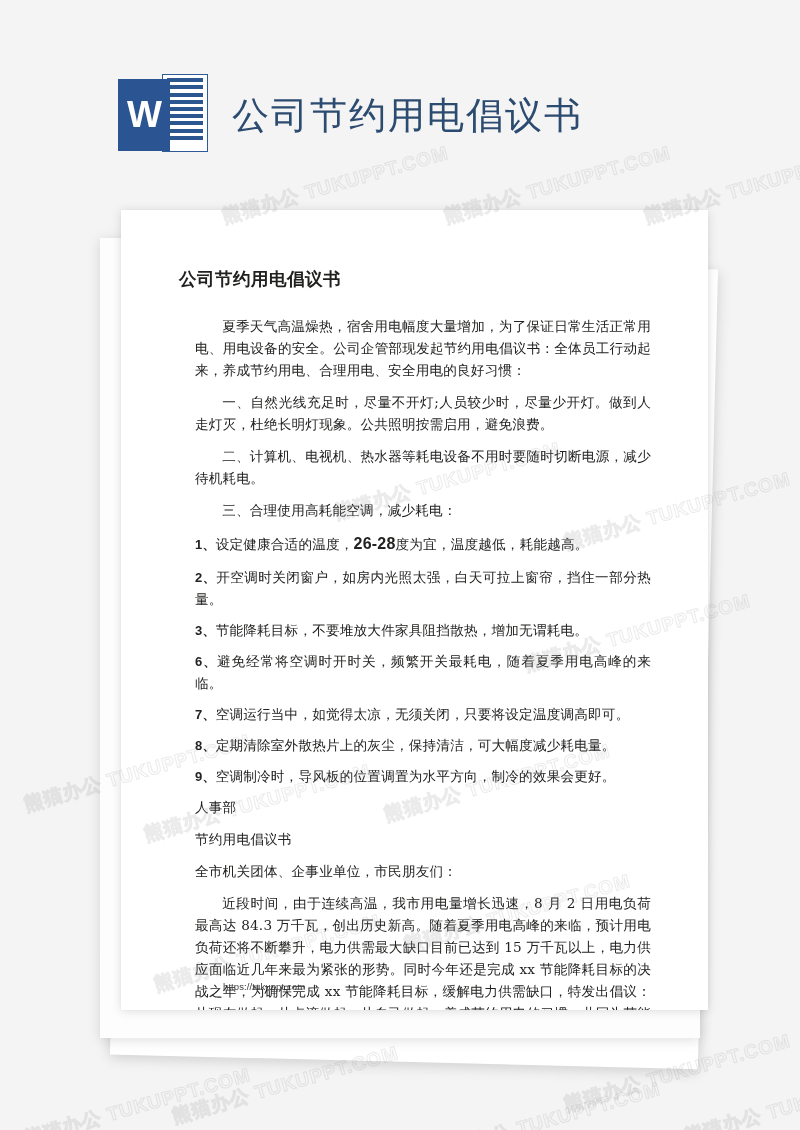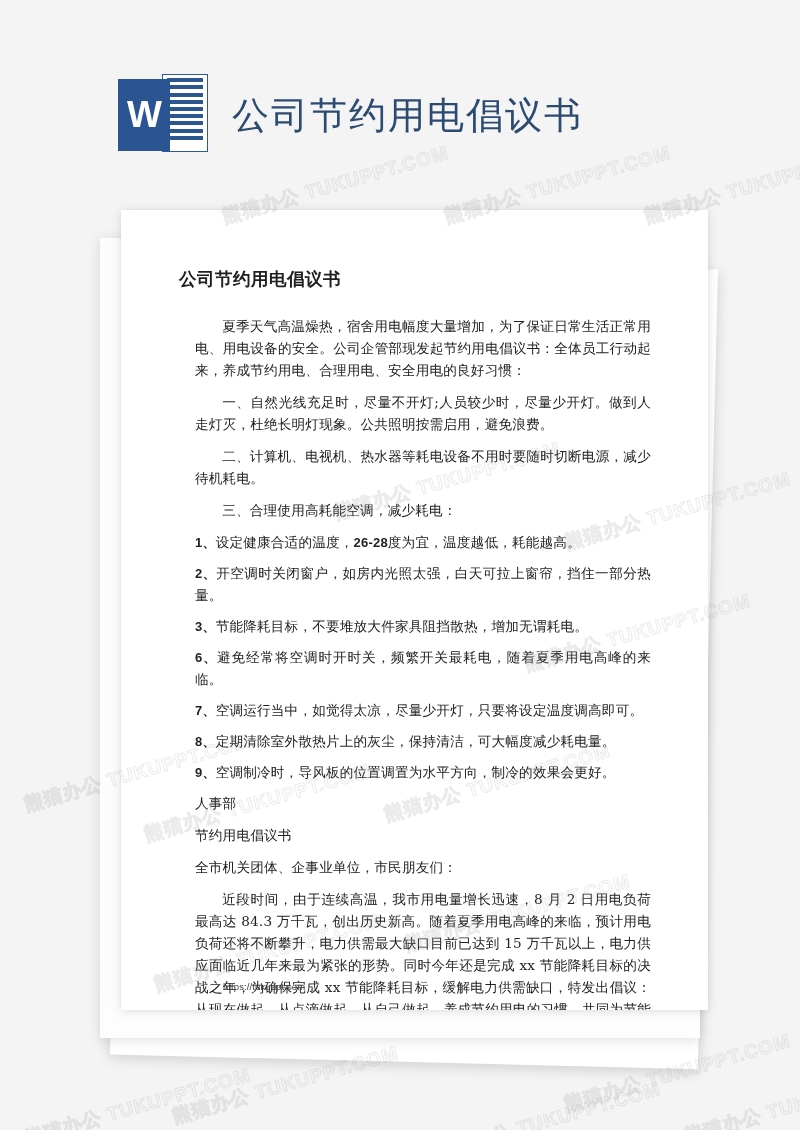--- a/index.html
+++ b/index.html
@@ -176,21 +176,21 @@
   .para.indent { text-indent: 2em; }
   .para.tight { margin-bottom: 9px; }
   .num {
     font-family: "Liberation Sans", sans-serif;
     font-weight: bold;
     font-size: 13px;
   }
   .bold-lat {
     font-family: "Liberation Sans", sans-serif;
     font-weight: bold;
-    font-size: 13px;
+    font-size: 16px;
   }
 
   #source-url {
     position: absolute;
     left: 58px;
     bottom: 18px;
     font-family: "Liberation Sans", sans-serif;
     font-size: 9.5px;
     color: #3a3a3a;
     letter-spacing: .1px;
@@ -231,21 +231,21 @@
       <h1 id="doc-title">公司节约用电倡议书</h1>
       <div id="paragraphs">
           <div class="para indent"><span>夏季天气高温燥热，宿舍用电幅度大量增加，为了保证日常生活正常用电、用电设备的安全。公司企管部现发起节约用电倡议书：全体员工行动起来，养成节约用电、合理用电、安全用电的良好习惯：</span></div>
           <div class="para indent"><span>一、自然光线充足时，尽量不开灯;人员较少时，尽量少开灯。做到人走灯灭，杜绝长明灯现象。公共照明按需启用，避免浪费。</span></div>
           <div class="para indent"><span>二、计算机、电视机、热水器等耗电设备不用时要随时切断电源，减少待机耗电。</span></div>
           <div class="para indent"><span>三、合理使用高耗能空调，减少耗电：</span></div>
           <div class="para tight"><span class="num">1、</span><span>设定健康合适的温度，</span><span class="bold-lat">26-28</span><span>度为宜，温度越低，耗能越高。</span></div>
           <div class="para tight"><span class="num">2、</span><span>开空调时关闭窗户，如房内光照太强，白天可拉上窗帘，挡住一部分热量。</span></div>
           <div class="para tight"><span class="num">3、</span><span>节能降耗目标，不要堆放大件家具阻挡散热，增加无谓耗电。</span></div>
           <div class="para tight"><span class="num">6、</span><span>避免经常将空调时开时关，频繁开关最耗电，随着夏季用电高峰的来临。</span></div>
-          <div class="para tight"><span class="num">7、</span><span>空调运行当中，如觉得太凉，尽量少开灯，只要将设定温度调高即可。</span></div>
+          <div class="para tight"><span class="num">7、</span><span>空调运行当中，如觉得太凉，无须关闭，只要将设定温度调高即可。</span></div>
           <div class="para tight"><span class="num">8、</span><span>定期清除室外散热片上的灰尘，保持清洁，可大幅度减少耗电量。</span></div>
           <div class="para tight"><span class="num">9、</span><span>空调制冷时，导风板的位置调置为水平方向，制冷的效果会更好。</span></div>
           <div class="para"><span>人事部</span></div>
           <div class="para"><span>节约用电倡议书</span></div>
           <div class="para"><span>全市机关团体、企事业单位，市民朋友们：</span></div>
           <div class="para indent"><span>近段时间，由于连续高温，我市用电量增长迅速，8 月 2 日用电负荷最高达 84.3 万千瓦，创出历史新高。随着夏季用电高峰的来临，预计用电负荷还将不断攀升，电力供需最大缺口目前已达到 15 万千瓦以上，电力供应面临近几年来最为紧张的形势。同时今年还是完成 xx 节能降耗目标的决战之年，为确保完成 xx 节能降耗目标，缓解电力供需缺口，特发出倡议：从现在做起，从点滴做起，从自己做起，养成节约用电的习惯，共同为节能降耗出一份力。</span></div>
         </div>
     </div>
     <div id="source-url">https://tukuppt.com</div>
   </div>

